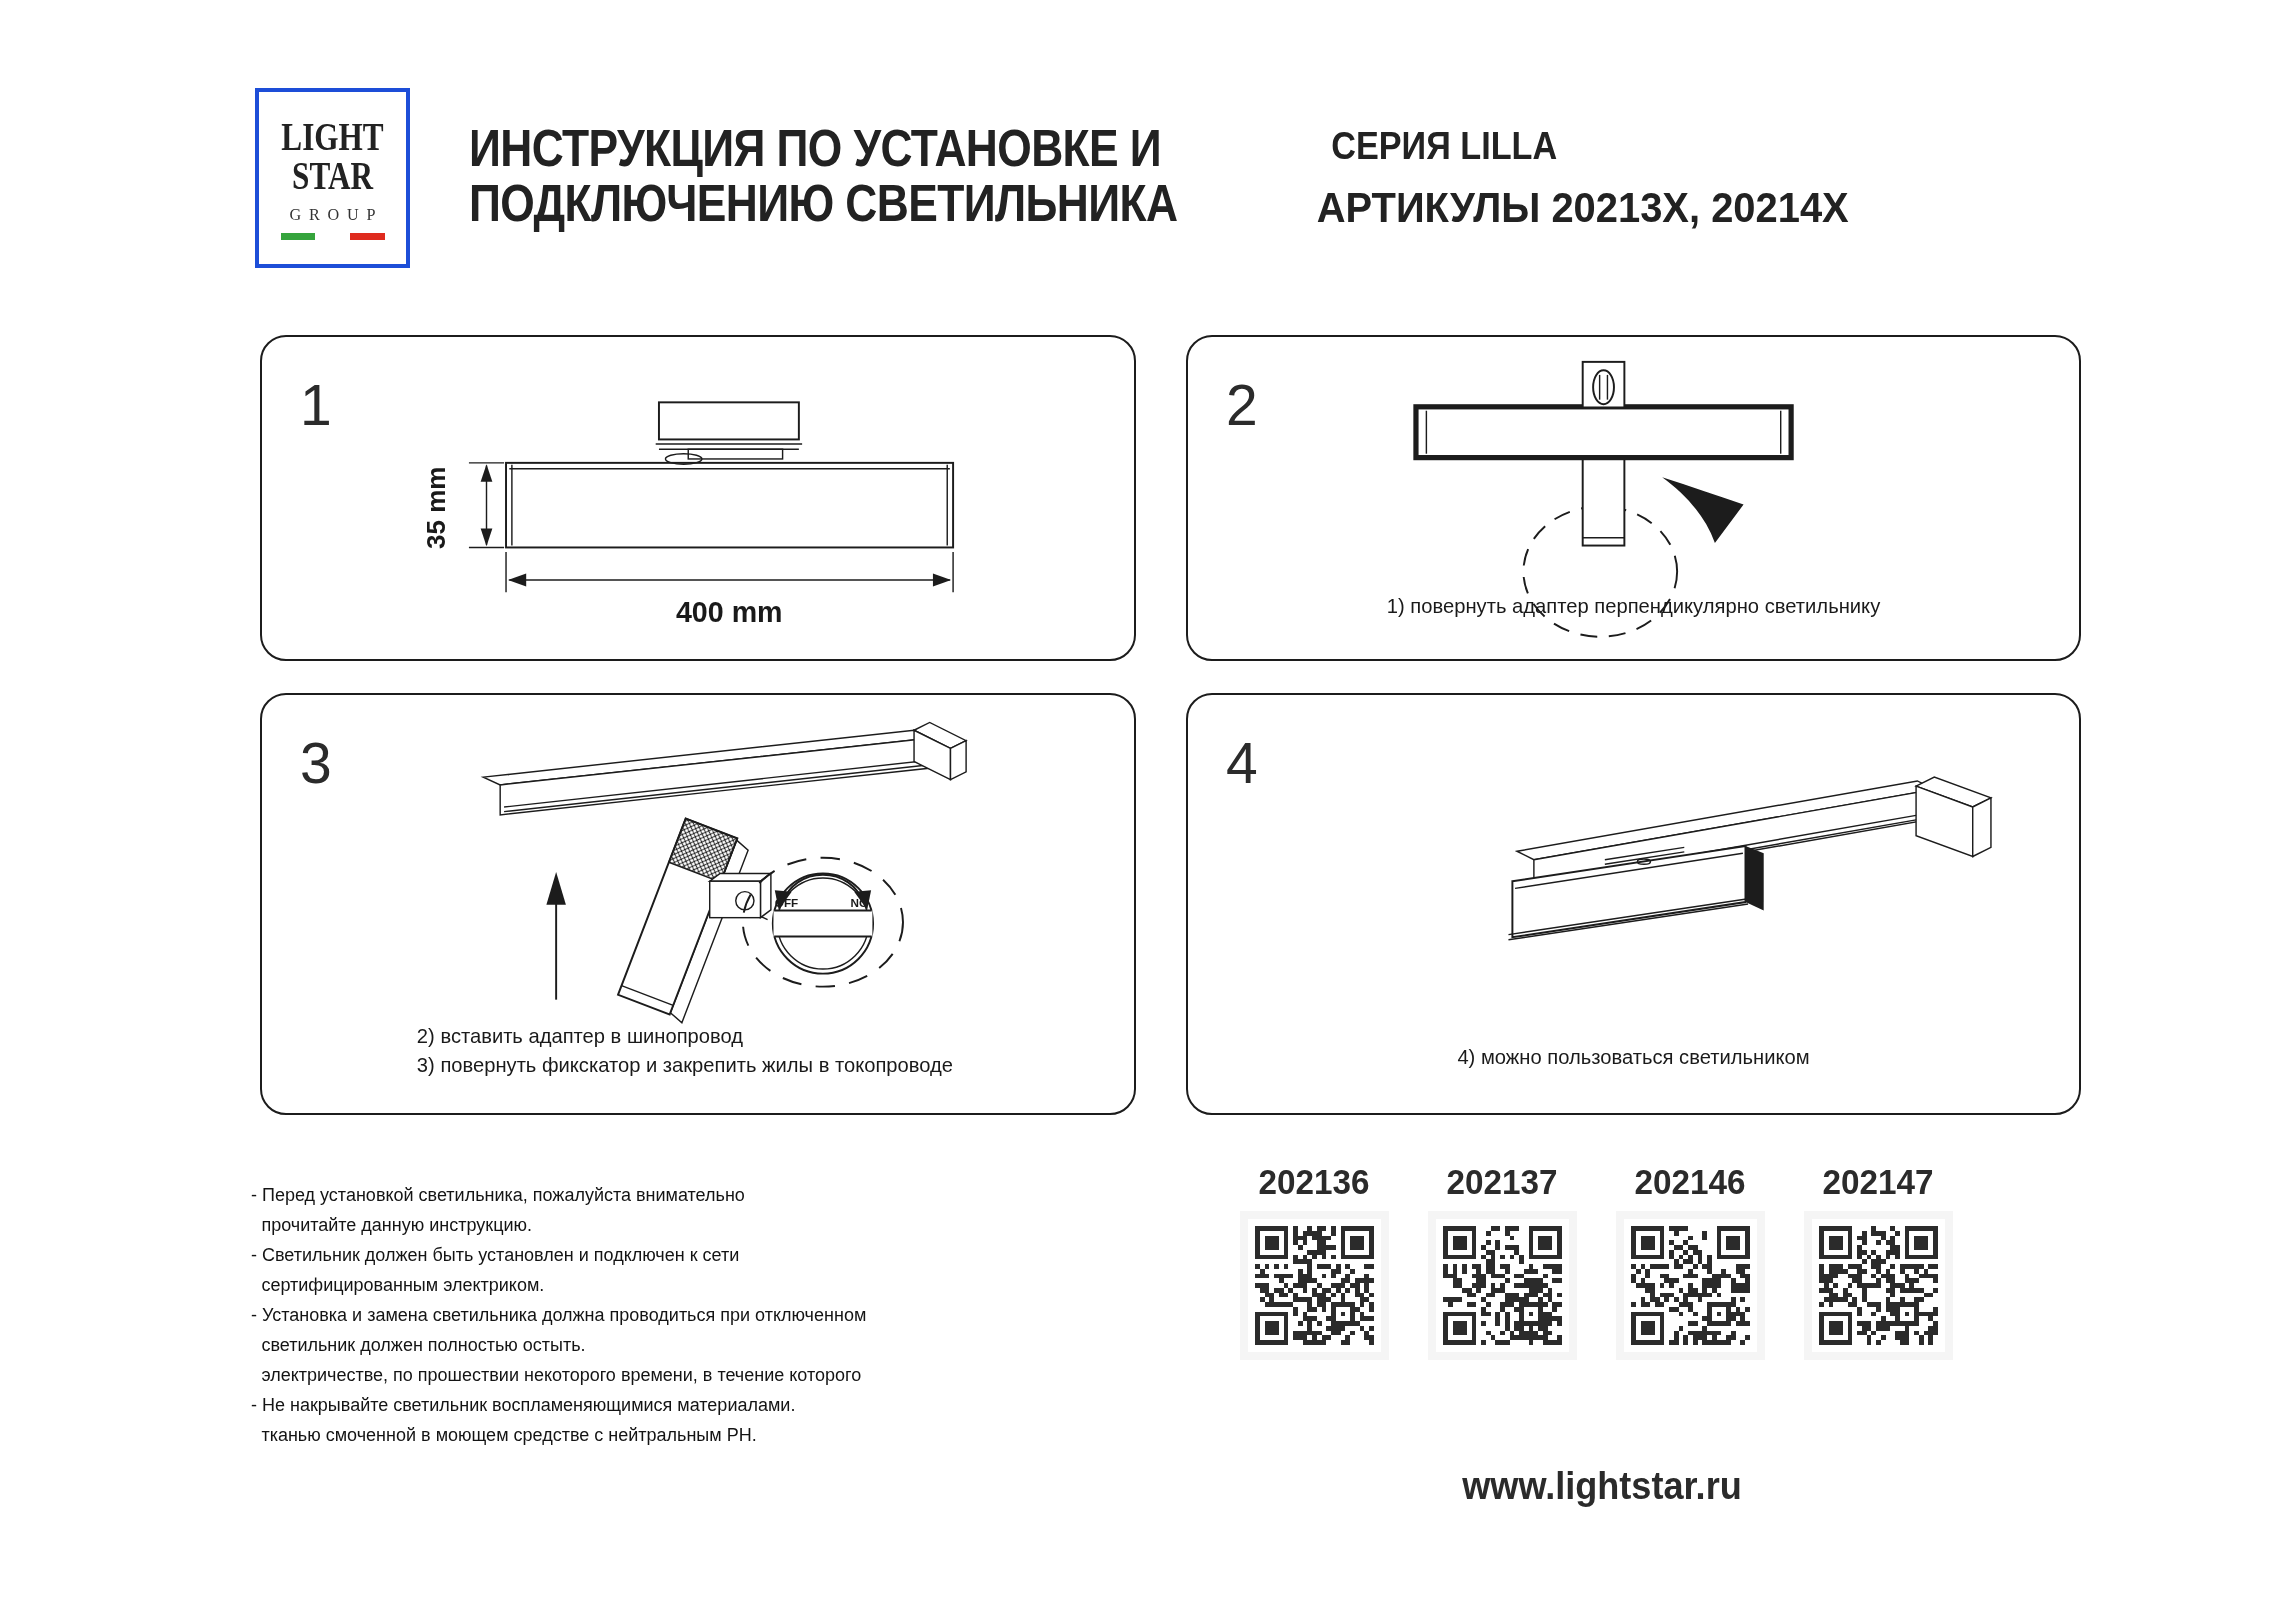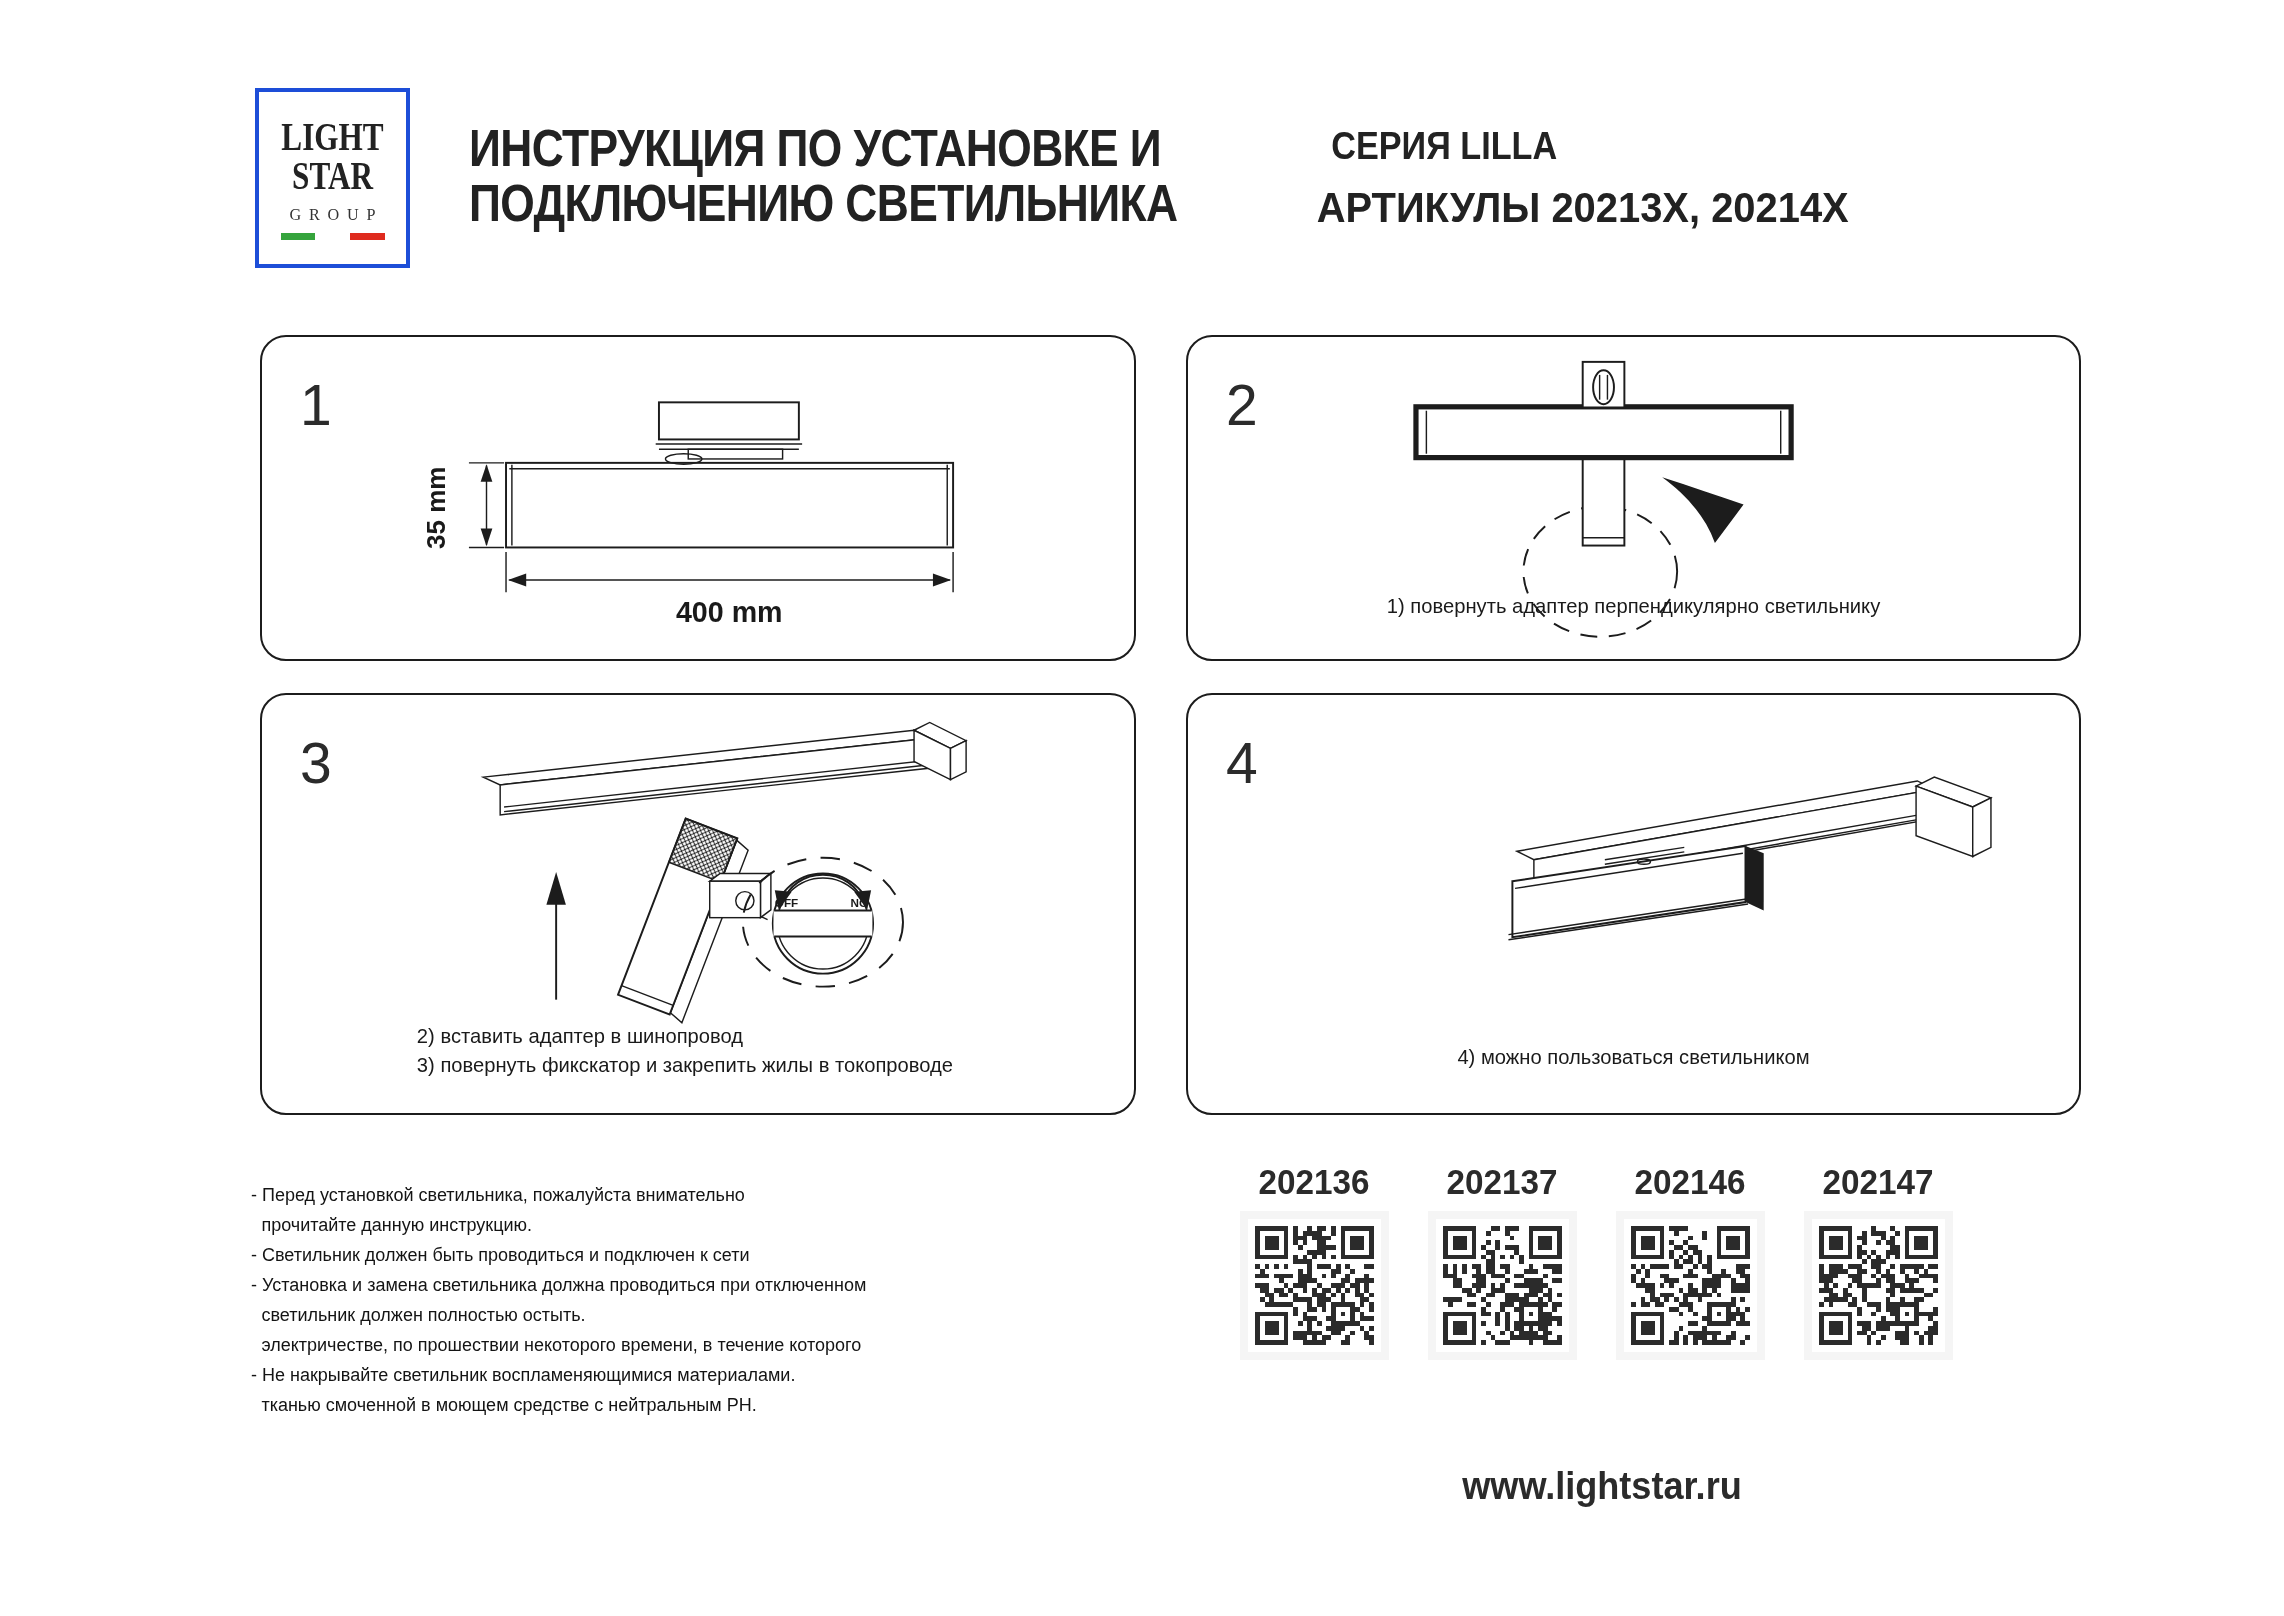--- a/index.html
+++ b/index.html
@@ -197,21 +197,22 @@
     <line class="dwg-thin" x1="640" y1="253" x2="762" y2="234"></line>
     <line class="dwg-thin" x1="640" y1="260" x2="762" y2="241"></line>
     <ellipse class="dwg-thin" cx="700" cy="256" rx="10" ry="4"></ellipse>
     <text class="svgtxt" x="684" y="566" font-size="31" text-anchor="middle">4) можно пользоваться светильником</text>
   </svg>
 </div>
 
 <div class="abs notes">
     <div class="note-line">- Перед установкой светильника, пожалуйста внимательно</div>
     <div class="note-line cont">прочитайте данную инструкцию.</div>
-    <div class="note-line">- Светильник должен быть проводиться и подключен к сети</div>
+    <div class="note-line">- Светильник должен быть установлен и подключен к сети</div>
+    <div class="note-line cont">сертифицированным электриком.</div>
     <div class="note-line">- Установка и замена светильника должна проводиться при отключенном</div>
     <div class="note-line cont">светильник должен полностью остыть.</div>
     <div class="note-line cont">электричестве, по прошествии некоторого времени, в течение которого</div>
     <div class="note-line">- Не накрывайте светильник воспламеняющимися материалами.</div>
     <div class="note-line cont">тканью смоченной в моющем средстве с нейтральным PH.</div>
   </div>
 
 <div class="abs qr-strip">
     <div class="qr-item">
       <div class="qr-label">202136</div>

